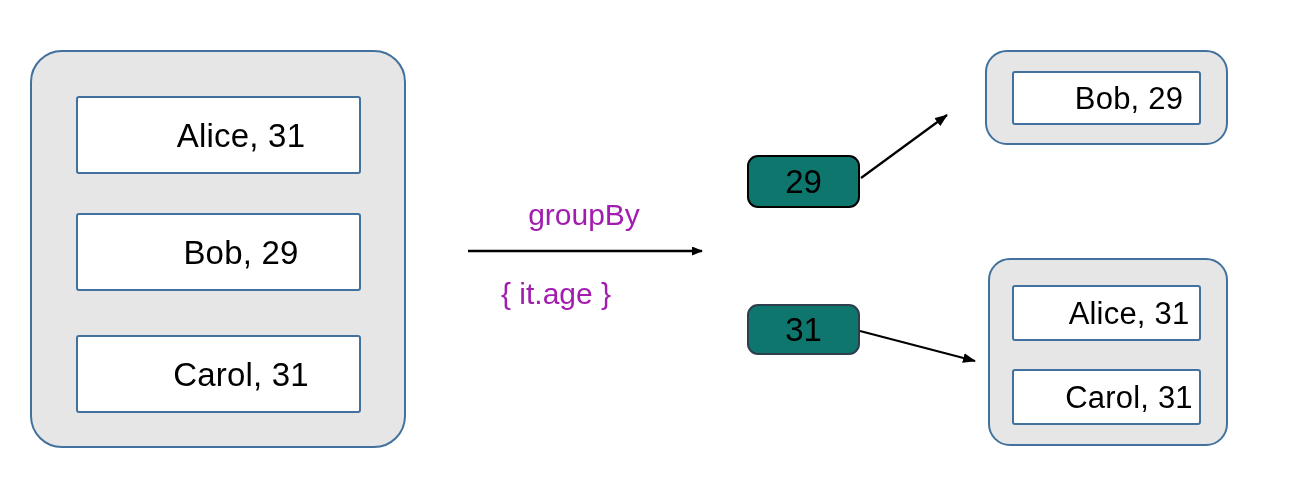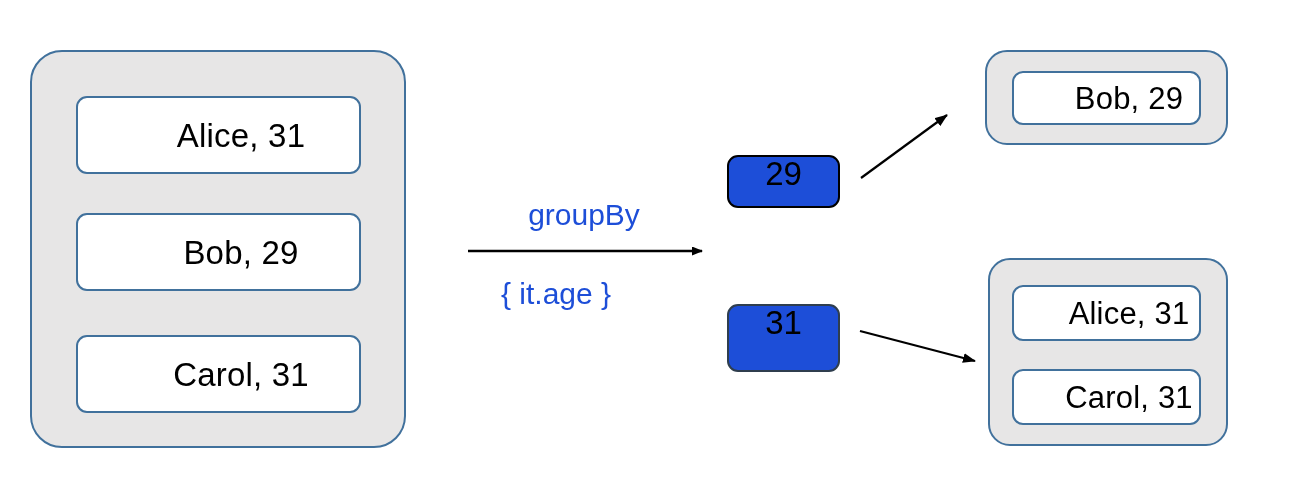--- a/index.html
+++ b/index.html
@@ -33,63 +33,64 @@
   }
   .group-box.small-radius {
     border-radius: 22px;
   }
 
   
   .item-card {
     position: absolute;
     background: #FFFFFF;
     border: 2px solid #41719C;
-    border-radius: 11px;
+    border-radius: 3px;
     box-sizing: border-box;
     display: flex;
     align-items: center;
     justify-content: center;
     padding-left: 45px;
   }
   .item-card .card-label {
     font-size: 33px;
     line-height: 1;
     letter-spacing: 0.2px;
     color: #000000;
     white-space: nowrap;
   }
   .item-card.compact .card-label {
     font-size: 31px;
   }
 
   
   .key-box {
     position: absolute;
-    background: #1d4ed8;
+    background: #0f766e;
     box-sizing: border-box;
     border-radius: 11px;
     display: flex;
-    align-items: flex-start;
+    align-items: center;
     justify-content: center;
+    margin-left: 20px;
   }
   .key-box .key-label {
     font-size: 33px;
     line-height: 1;
     color: #000000;
     white-space: nowrap;
   }
   .key-box.black-stroke { border: 2.5px solid #000000; }
   .key-box.navy-stroke  { border: 2.5px solid #2F3E4E; }
 
   
   .arrow-label {
     position: absolute;
     font-size: 30px;
     line-height: 1;
-    color: #1d4ed8;
+    color: #a21caf;
     white-space: nowrap;
     text-align: center;
   }
 
   
   #arrow-layer {
     position: absolute;
     left: 0;
     top: 0;
     width: 1308px;
@@ -117,21 +118,21 @@
   </div>
 
   <div class="arrow-label" style="left:468px; top:200px; width:232px;">groupBy</div>
 
   <div class="arrow-label" style="left:440px; top:279px; width:232px;">{ it.age }</div>
 
   <div class="key-box black-stroke" style="left:727px; top:155px; width:113px; height:53px;">
     <span class="key-label">29</span>
   </div>
 
-  <div class="key-box navy-stroke" style="left:727px; top:304px; width:113px; height:68px;">
+  <div class="key-box navy-stroke" style="left:727px; top:304px; width:113px; height:51px;">
     <span class="key-label">31</span>
   </div>
 
   <div class="group-box small-radius" style="left:985px; top:50px; width:243px; height:95px;"></div>
 
   <div class="item-card compact" style="left:1012px; top:71px; width:189px; height:54px;">
     <span class="card-label">Bob, 29</span>
   </div>
 
   <div class="group-box small-radius" style="left:988px; top:258px; width:240px; height:188px;"></div>

